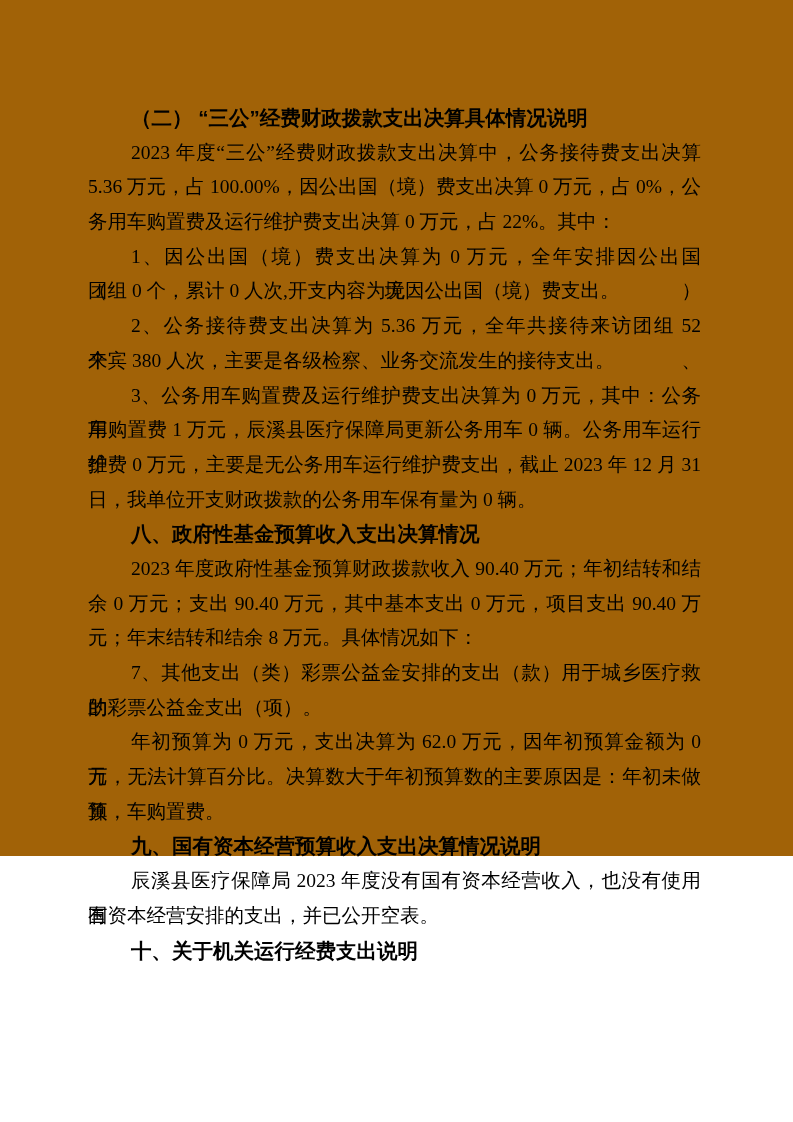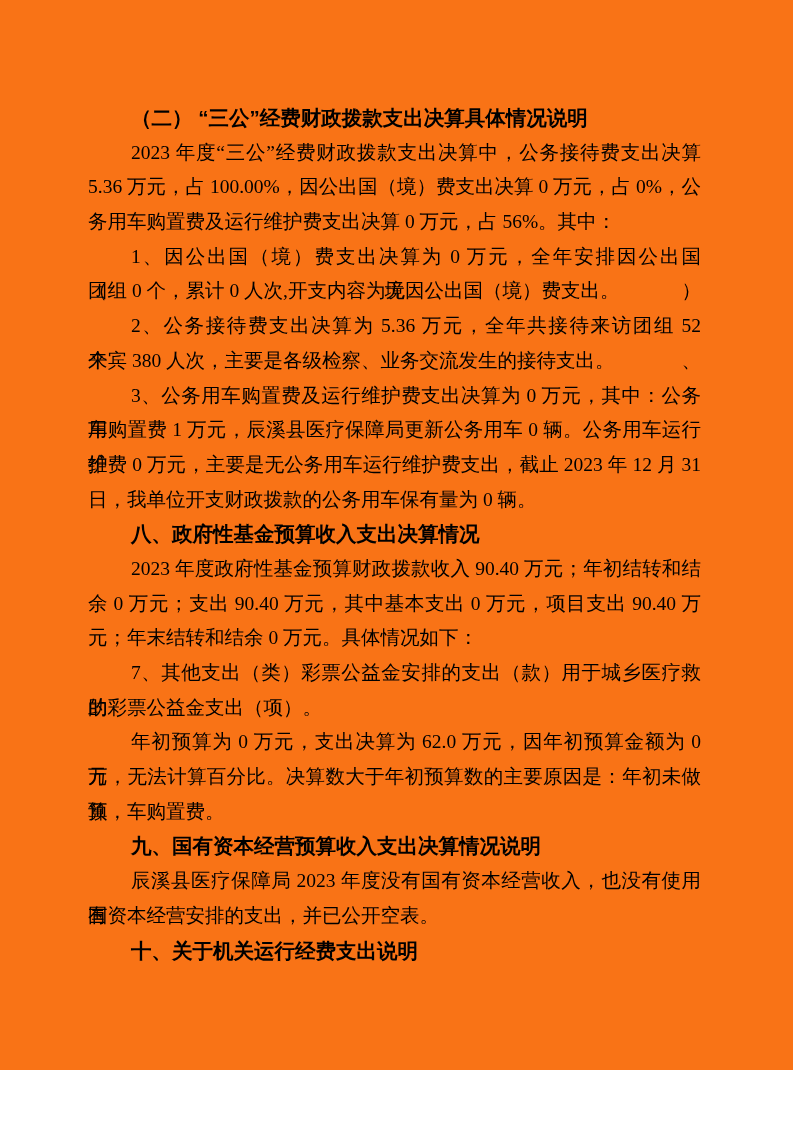--- a/index.html
+++ b/index.html
@@ -8,23 +8,23 @@
     background: #ffffff;
   }
   body {
     width: 793px;
     height: 1122px;
     overflow: hidden;
   }
   .page {
     box-sizing: border-box;
     width: 793px;
-    height: 1070px;
+    height: 856px;
     padding: 101px 92px 0 88px;
-    background: #f97316;
+    background: #a16207;
     color: #000000;
   }
   .block {
     margin: 0;
     padding: 0;
   }
   .line {
     height: 34.7px;
     line-height: 34.7px;
     font-size: 19.5px;
@@ -51,21 +51,21 @@
 </head>
 <body>
 
 <div class="page">
     <div class="block heading">
       <div class="line indent">（二） “三公”经费财政拨款支出决算具体情况说明</div>
     </div>
     <div class="block paragraph">
       <div class="line indent stretch">2023 年度“三公”经费财政拨款支出决算中，公务接待费支出决算</div>
       <div class="line stretch">5.36 万元，占 100.00%，因公出国（境）费支出决算 0 万元，占 0%，公</div>
-      <div class="line">务用车购置费及运行维护费支出决算 0 万元，占 56%。其中：</div>
+      <div class="line">务用车购置费及运行维护费支出决算 0 万元，占 22%。其中：</div>
     </div>
     <div class="block paragraph">
       <div class="line indent stretch">1、因公出国（境）费支出决算为 0 万元，全年安排因公出国（境）</div>
       <div class="line">团组 0 个，累计 0 人次,开支内容为无因公出国（境）费支出。</div>
     </div>
     <div class="block paragraph">
       <div class="line indent stretch">2、公务接待费支出决算为 5.36 万元，全年共接待来访团组 52 个、</div>
       <div class="line">来宾 380 人次，主要是各级检察、业务交流发生的接待支出。</div>
     </div>
     <div class="block paragraph">
@@ -73,21 +73,21 @@
       <div class="line stretch">车购置费 1 万元，辰溪县医疗保障局更新公务用车 0 辆。公务用车运行维</div>
       <div class="line stretch">护费 0 万元，主要是无公务用车运行维护费支出，截止 2023 年 12 月 31</div>
       <div class="line">日，我单位开支财政拨款的公务用车保有量为 0 辆。</div>
     </div>
     <div class="block heading">
       <div class="line indent">八、政府性基金预算收入支出决算情况</div>
     </div>
     <div class="block paragraph">
       <div class="line indent stretch">2023 年度政府性基金预算财政拨款收入 90.40 万元；年初结转和结</div>
       <div class="line stretch">余 0 万元；支出 90.40 万元，其中基本支出 0 万元，项目支出 90.40 万</div>
-      <div class="line">元；年末结转和结余 0 万元。具体情况如下：</div>
+      <div class="line">元；年末结转和结余 8 万元。具体情况如下：</div>
     </div>
     <div class="block paragraph">
       <div class="line indent stretch">7、其他支出（类）彩票公益金安排的支出（款）用于城乡医疗救助</div>
       <div class="line">的彩票公益金支出（项）。</div>
     </div>
     <div class="block paragraph">
       <div class="line indent stretch">年初预算为 0 万元，支出决算为 62.0 万元，因年初预算金额为 0 万</div>
       <div class="line stretch">元，无法计算百分比。决算数大于年初预算数的主要原因是：年初未做预</div>
       <div class="line">算，车购置费。</div>
     </div>

